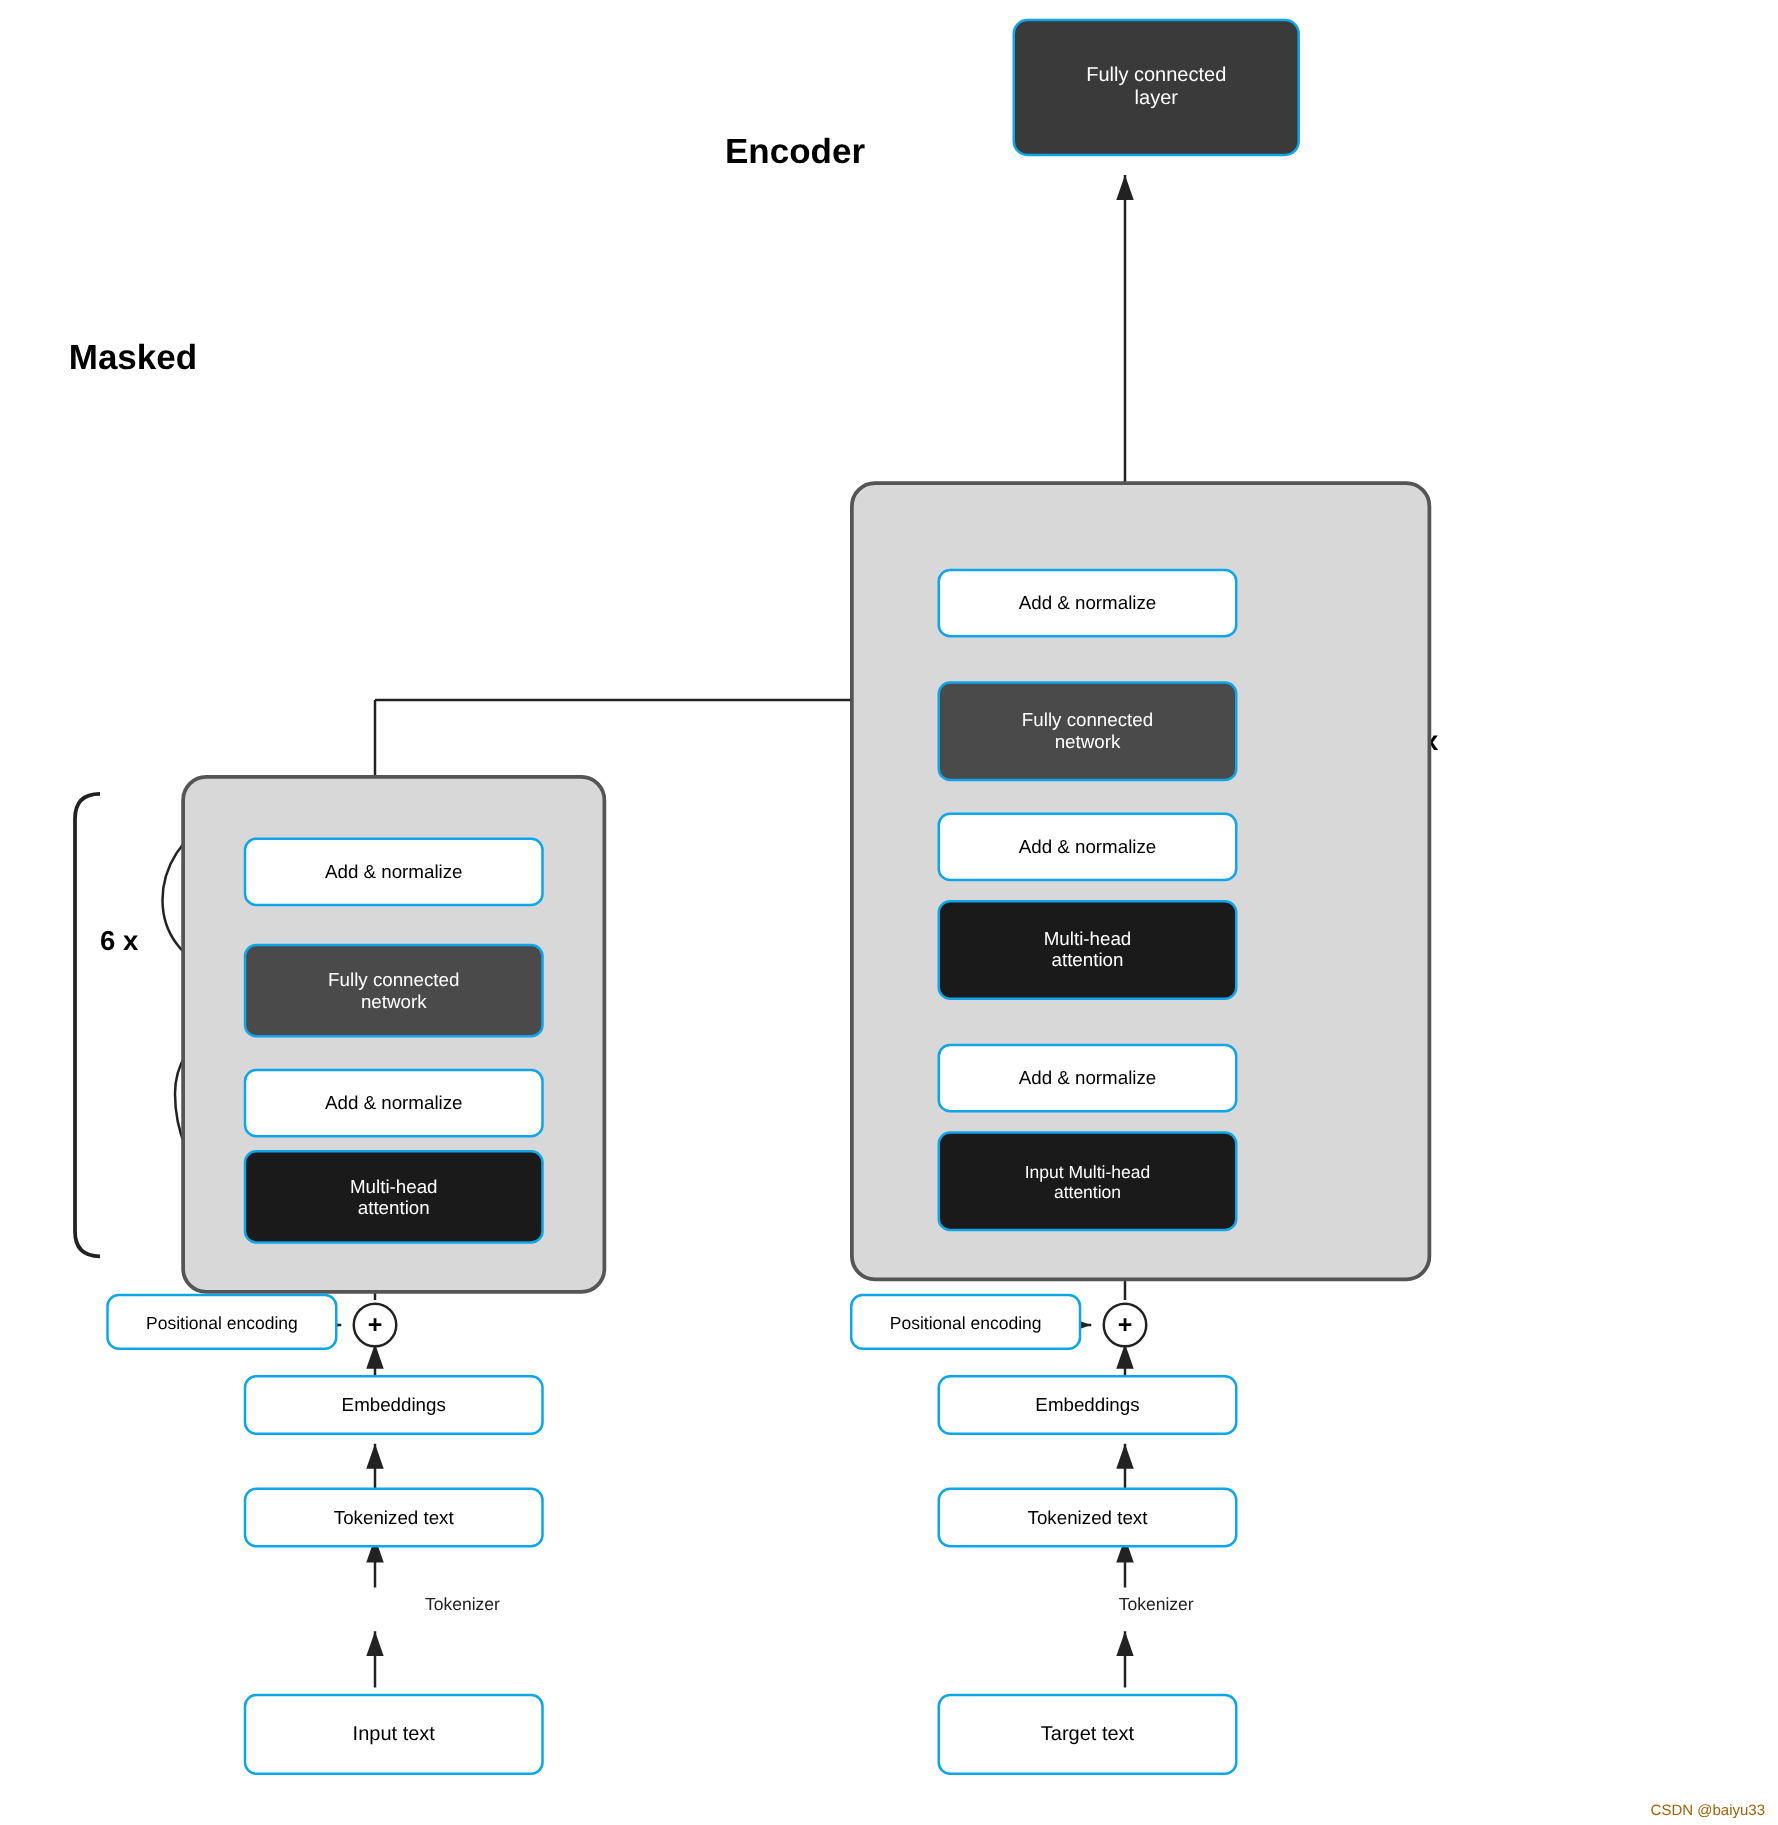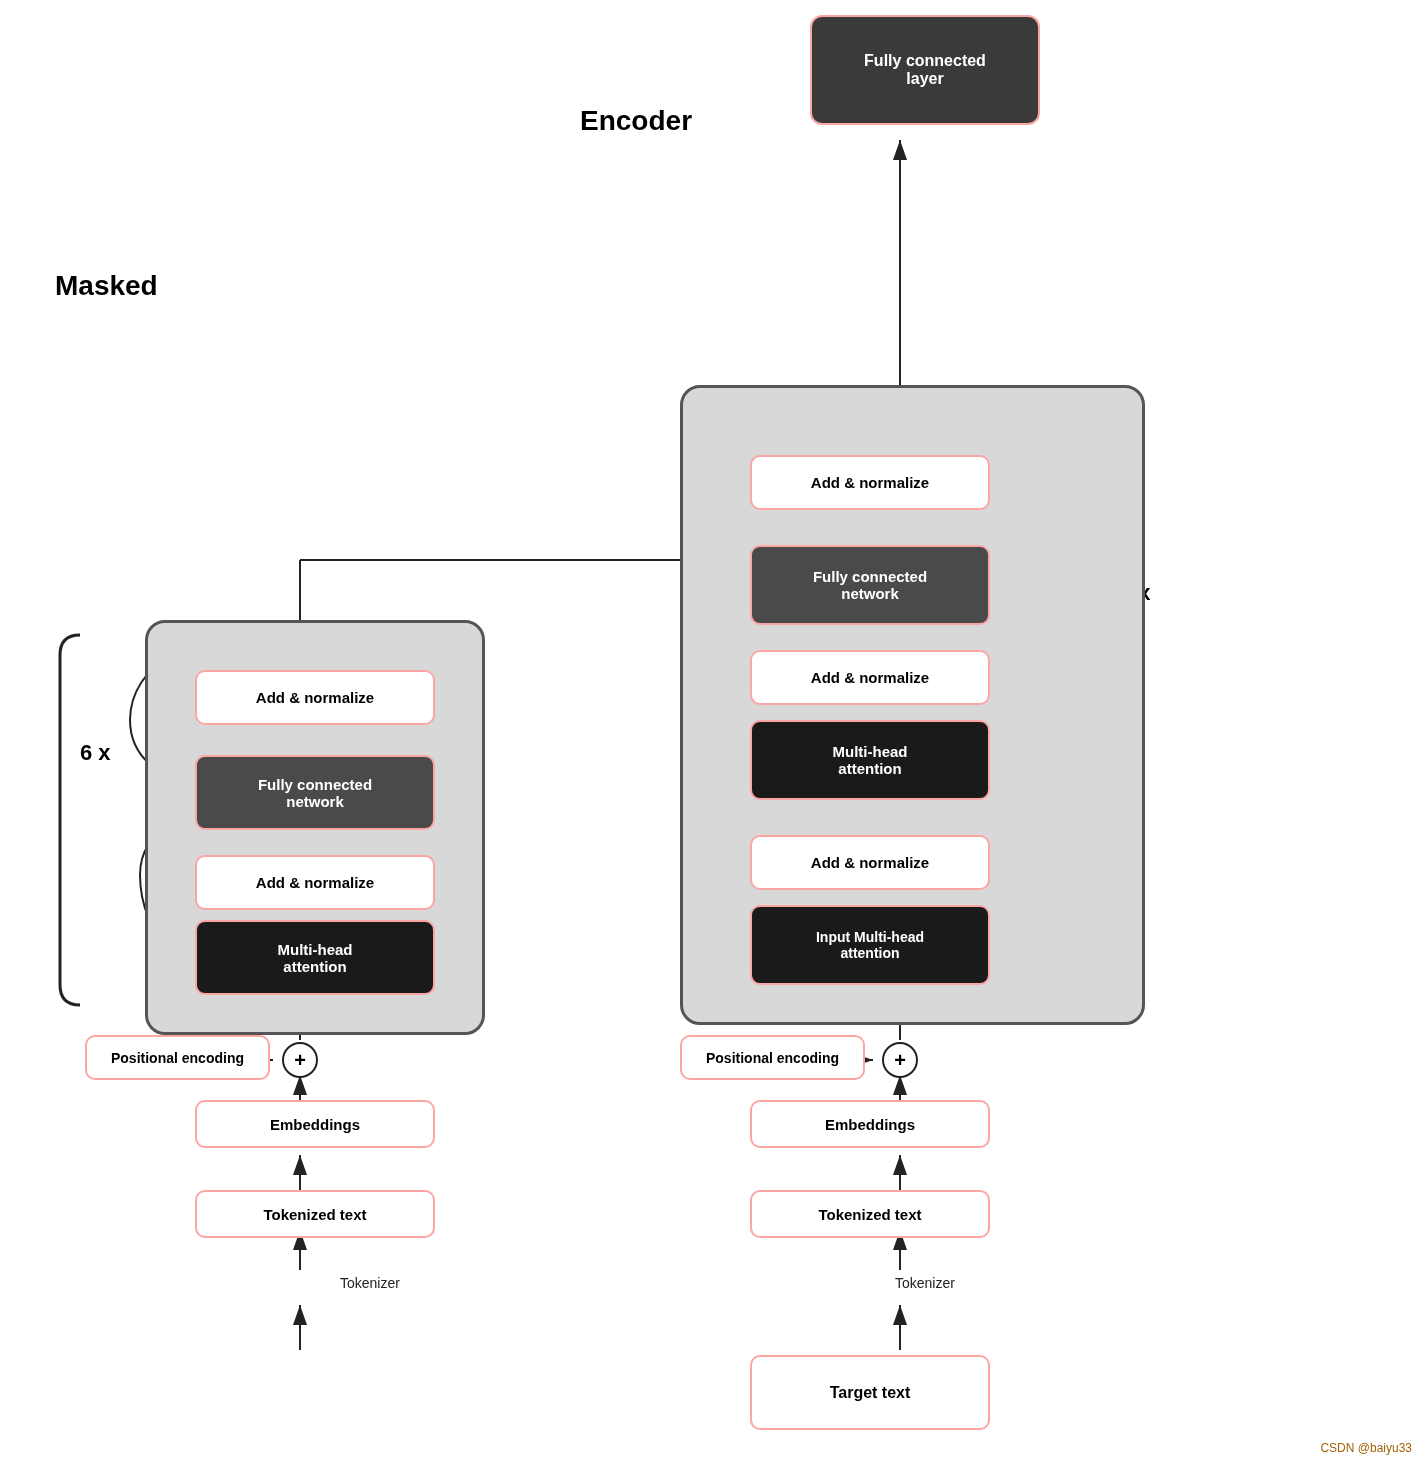--- a/index.html
+++ b/index.html
@@ -23,22 +23,22 @@
       width: 1422px;
       height: 1460px;
     }
     .block {
       position: absolute;
       display: flex;
       align-items: center;
       justify-content: center;
       text-align: center;
       font-size: 15px;
-      font-weight: 700;
-      border: 2px solid #fca5a5;
+      font-weight: 400;
+      border: 2px solid #0ea5e9;
       background: #fff;
       border-radius: 10px;
     }
     .block-dark {
       background: #1a1a1a;
       color: #fff;
       border-radius: 10px;
       text-align: center;
     }
     .block-darker {
@@ -202,20 +202,21 @@
   <div class="block" style="left:85px; top:1035px; width:185px; height:45px; font-size:14px;">Positional encoding</div>
 
   <div class="circle-plus" style="left:282px; top:1042px;">+</div>
 
   <div class="block" style="left:195px; top:1100px; width:240px; height:48px;">Embeddings</div>
 
   <div class="block" style="left:195px; top:1190px; width:240px; height:48px;">Tokenized text</div>
 
   <div style="position:absolute; left:340px; top:1275px; font-size:14px; color:#222;">Tokenizer</div>
 
+  <div class="block" style="left:195px; top:1355px; width:240px; height:65px; font-size:16px;">Input text</div>
 
   <div class="block block-darkest" style="left:810px; top:15px; width:230px; height:110px; font-size:16px;">
     <span style="white-space:pre-line;">Fully connected
 layer</span>
   </div>
 
   <div class="outer-box" style="left:680px; top:385px; width:465px; height:640px;"></div>
 
   <div class="block" style="left:750px; top:455px; width:240px; height:55px;">Add &amp; normalize</div>
 
@@ -241,17 +242,17 @@
   <div class="block" style="left:680px; top:1035px; width:185px; height:45px; font-size:14px;">Positional encoding</div>
 
   <div class="circle-plus" style="left:882px; top:1042px;">+</div>
 
   <div class="block" style="left:750px; top:1100px; width:240px; height:48px;">Embeddings</div>
 
   <div class="block" style="left:750px; top:1190px; width:240px; height:48px;">Tokenized text</div>
 
   <div style="position:absolute; left:895px; top:1275px; font-size:14px; color:#222;">Tokenizer</div>
 
-  <div class="block" style="left:750px; top:1355px; width:240px; height:75px; font-size:16px;">Target text</div>
+  <div class="block" style="left:750px; top:1355px; width:240px; height:65px; font-size:16px;">Target text</div>
 
   <div class="watermark">CSDN @baiyu33</div>
 
 </div>
 
 </body></html>

